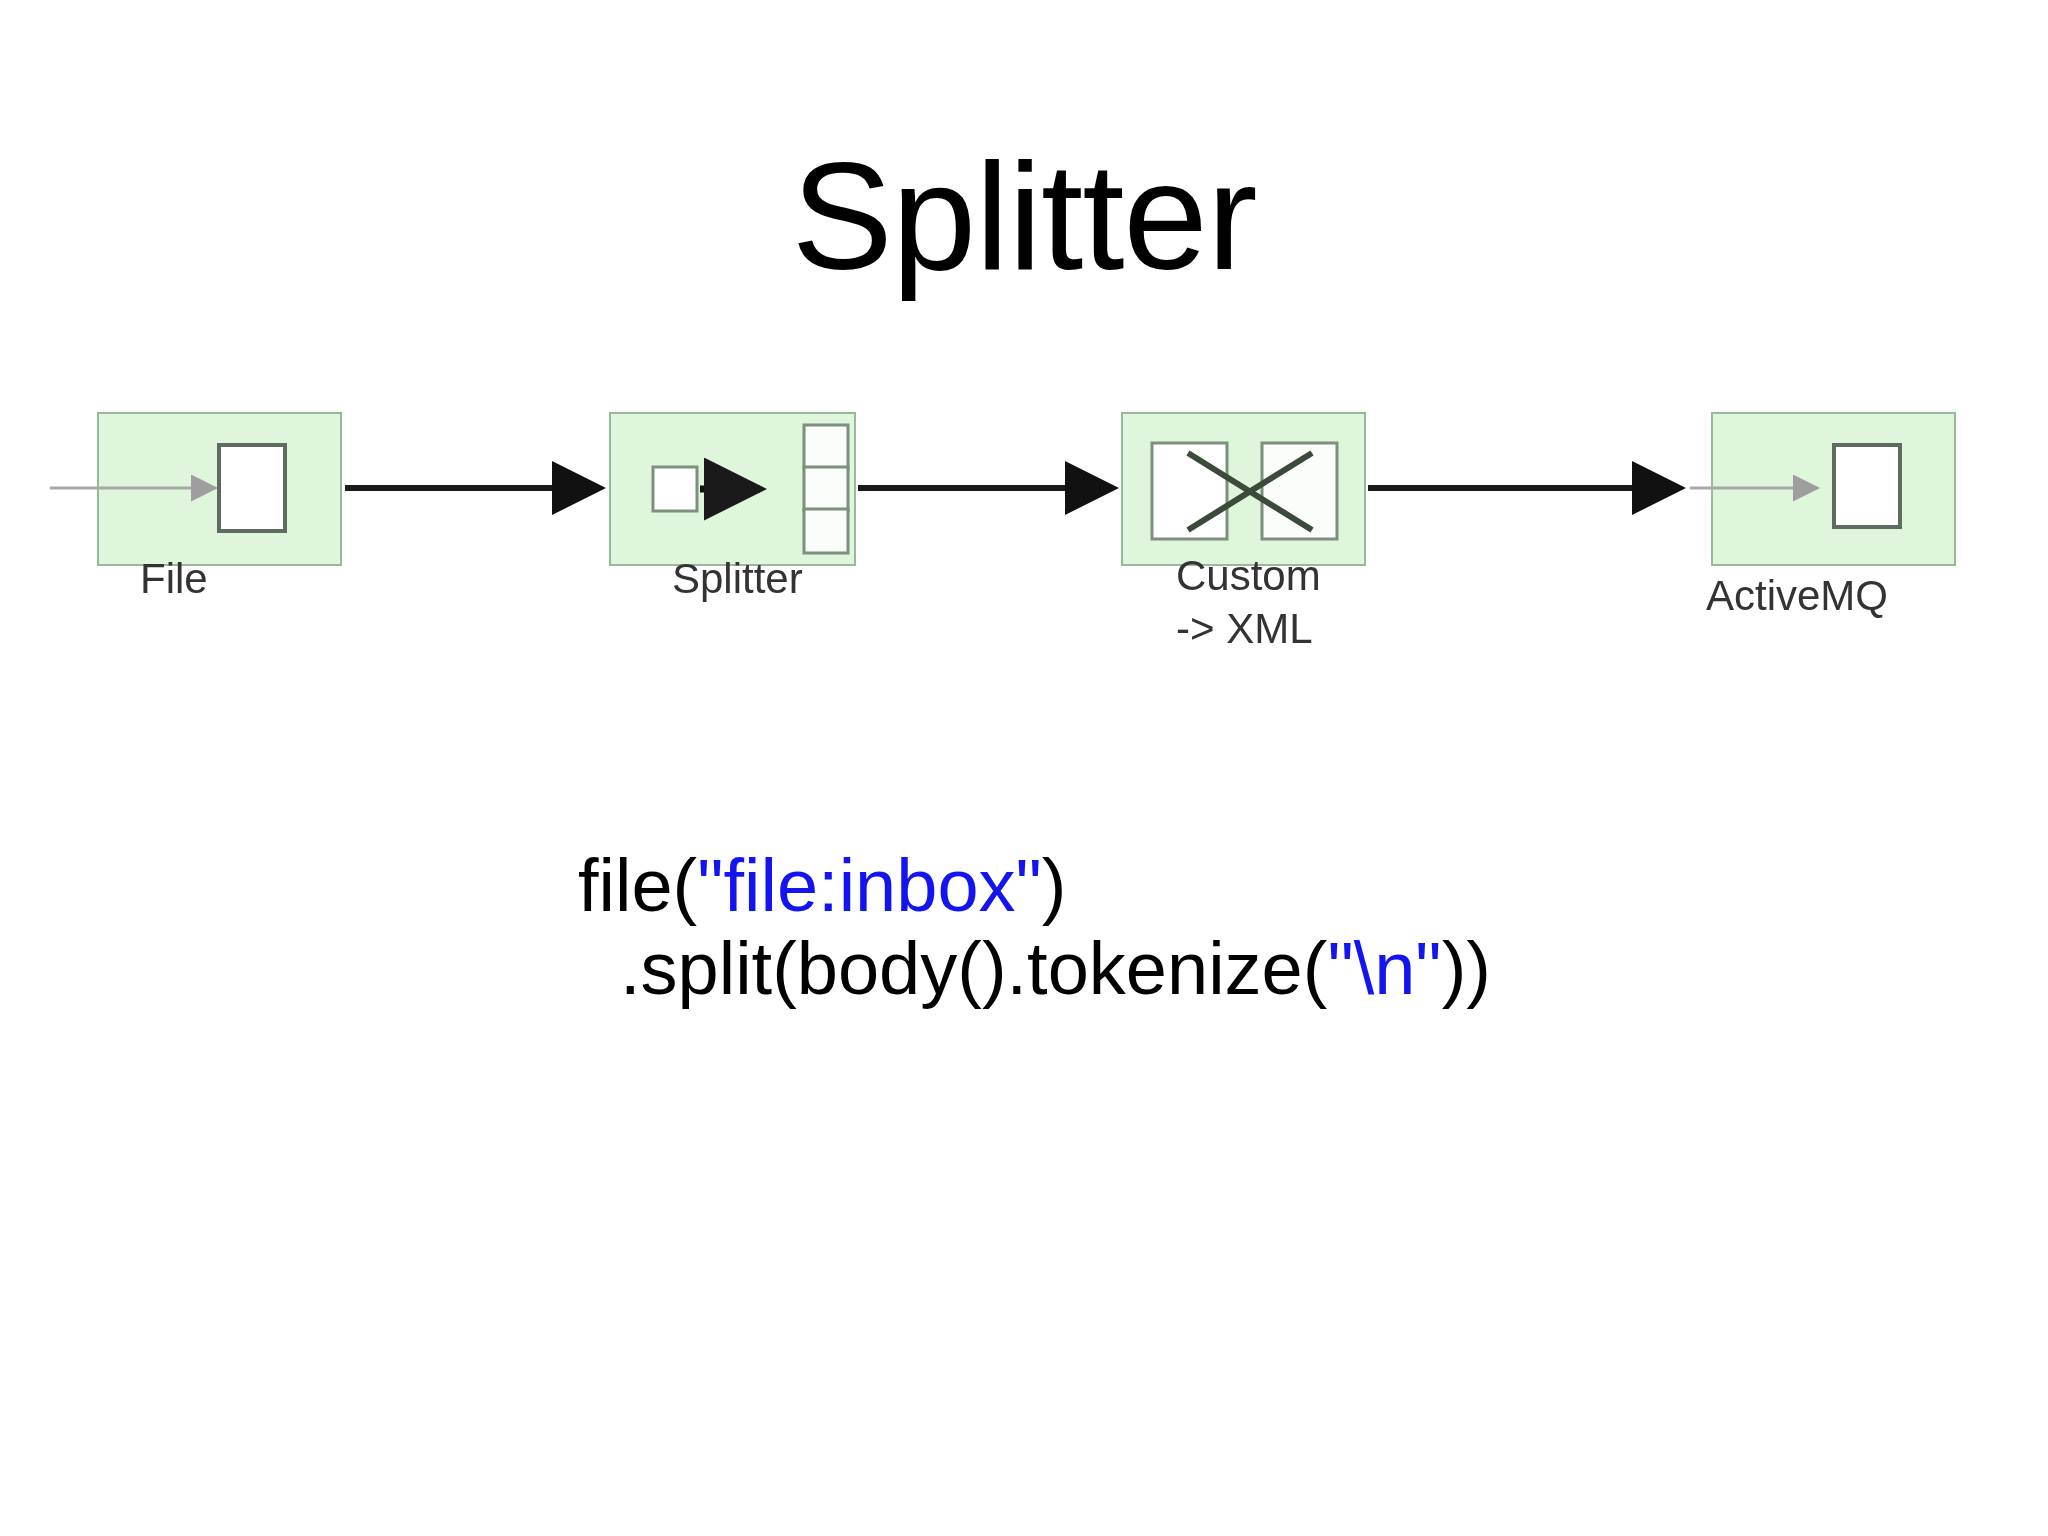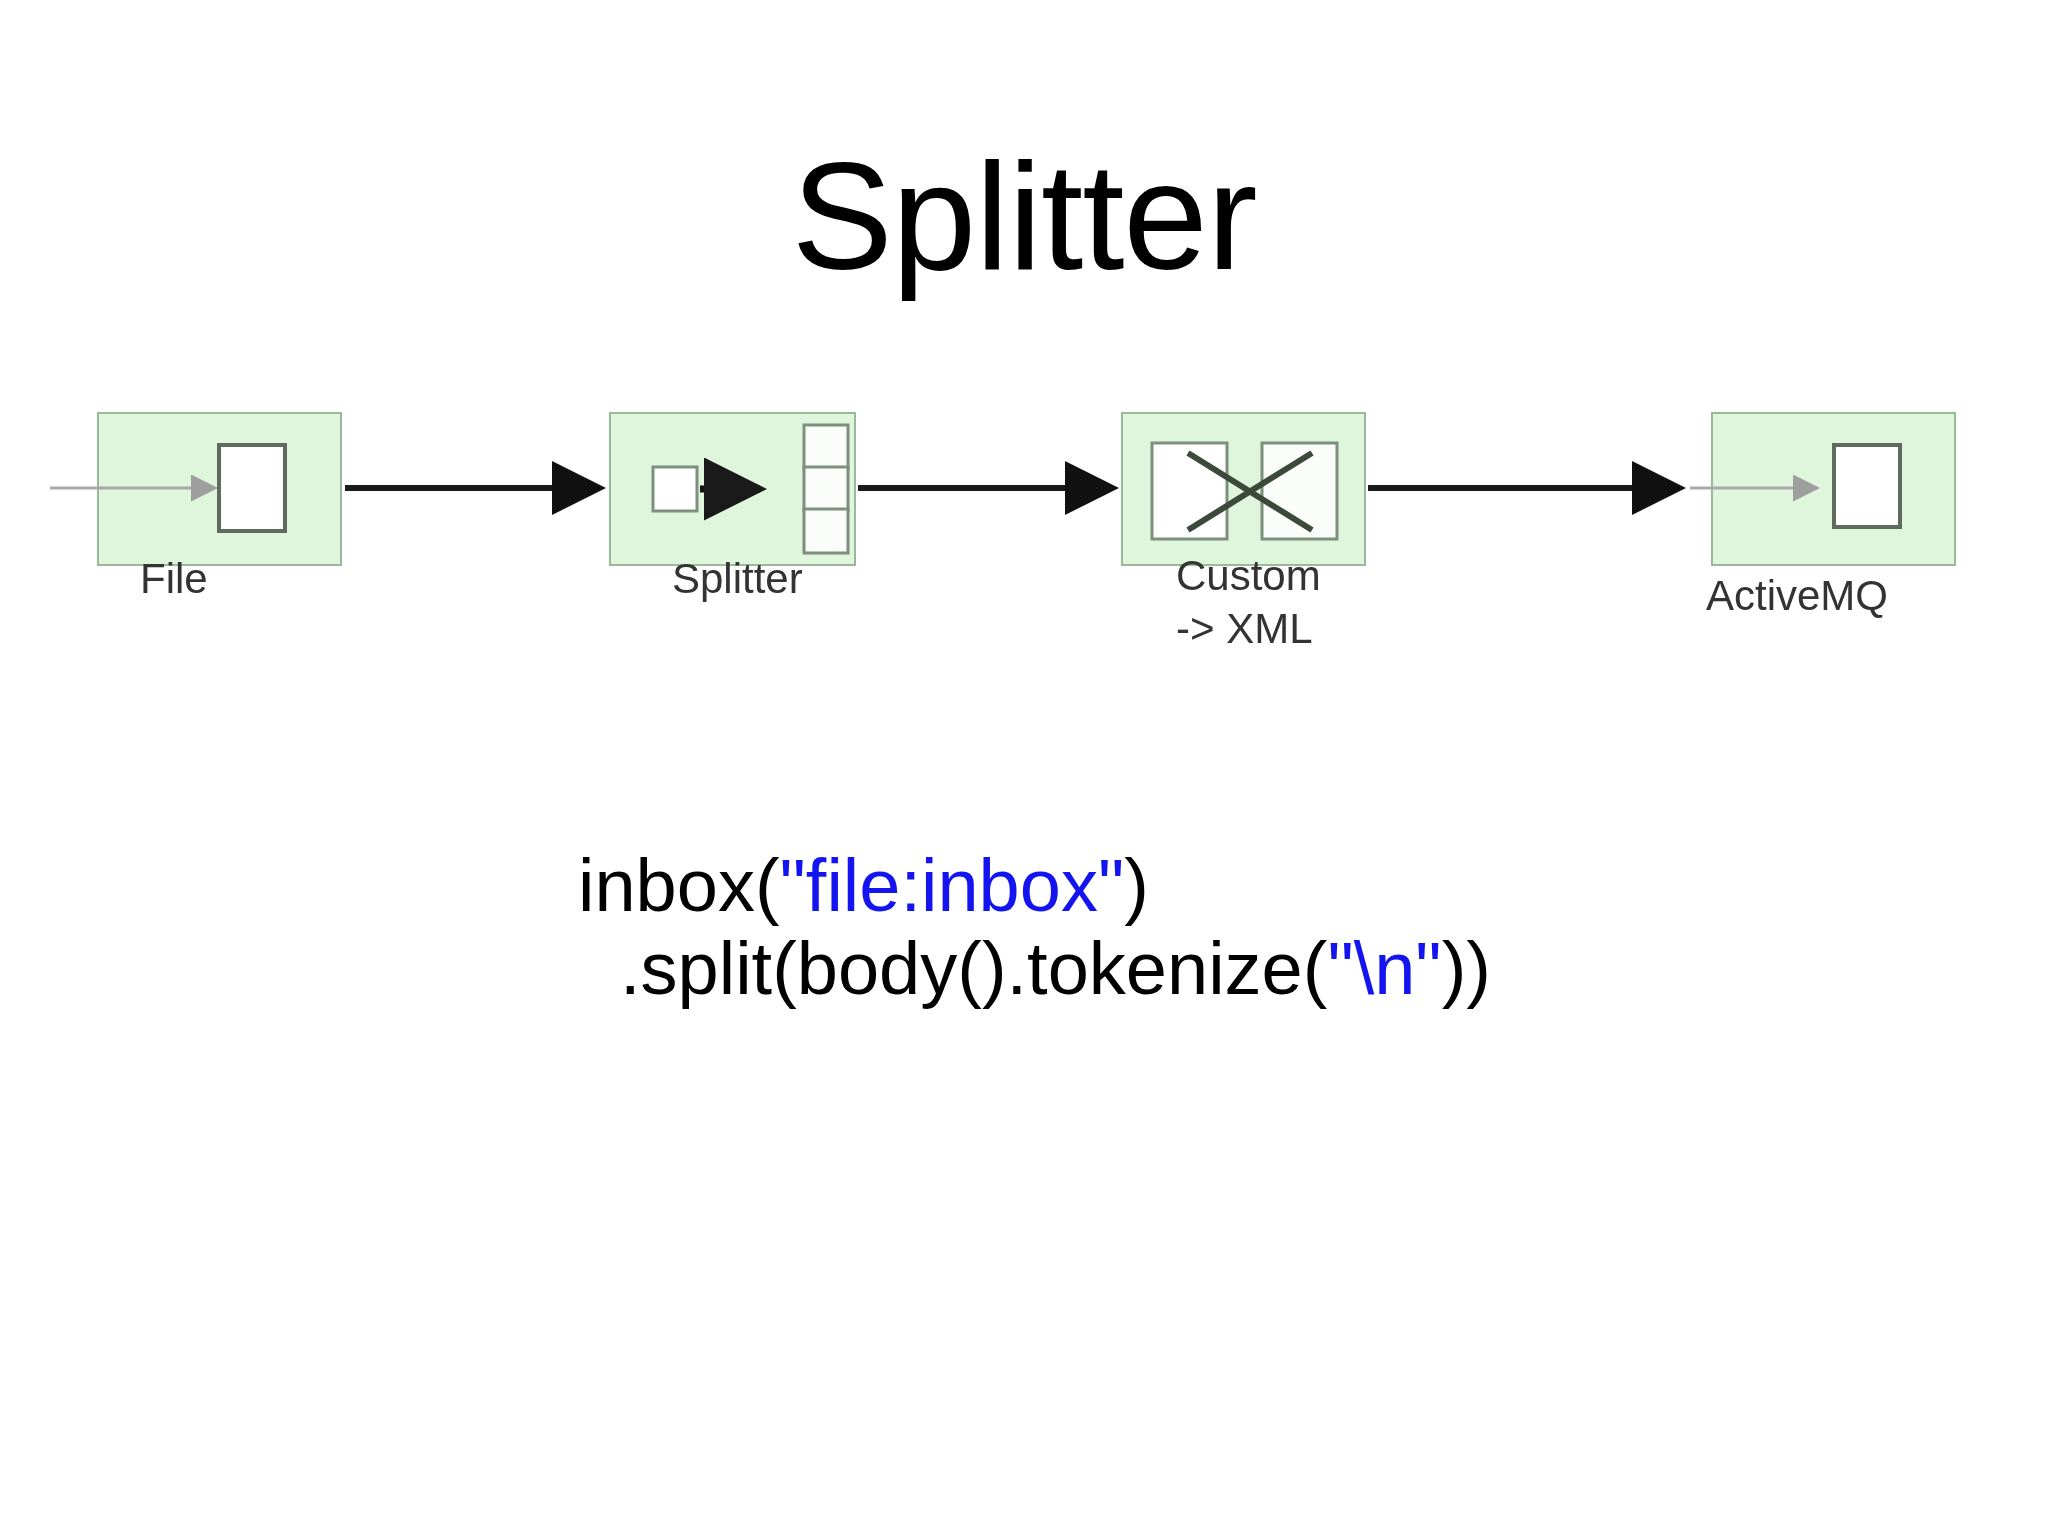--- a/index.html
+++ b/index.html
@@ -132,15 +132,15 @@
 
     <text x="1176" y="195" fill="#333333" font-family="Liberation Sans, sans-serif" font-size="42">Custom</text>
 
     <text x="1176" y="248" fill="#333333" font-family="Liberation Sans, sans-serif" font-size="42">-&gt; XML</text>
 
     <text x="1706" y="215" fill="#333333" font-family="Liberation Sans, sans-serif" font-size="42">ActiveMQ</text>
   </svg>
 </div>
 
 <div id="code-block">
-  <span class="code-line code-line-1"><span>inbox(</span><span class="str">"file:inbox"</span><span>)</span></span>
+  <span class="code-line code-line-1"><span>file(</span><span class="str">"file:inbox"</span><span>)</span></span>
   <span class="code-line code-line-2"><span>.split(body().tokenize(</span><span class="str">"\n"</span><span>))</span></span>
 </div>
 
 </body></html>

